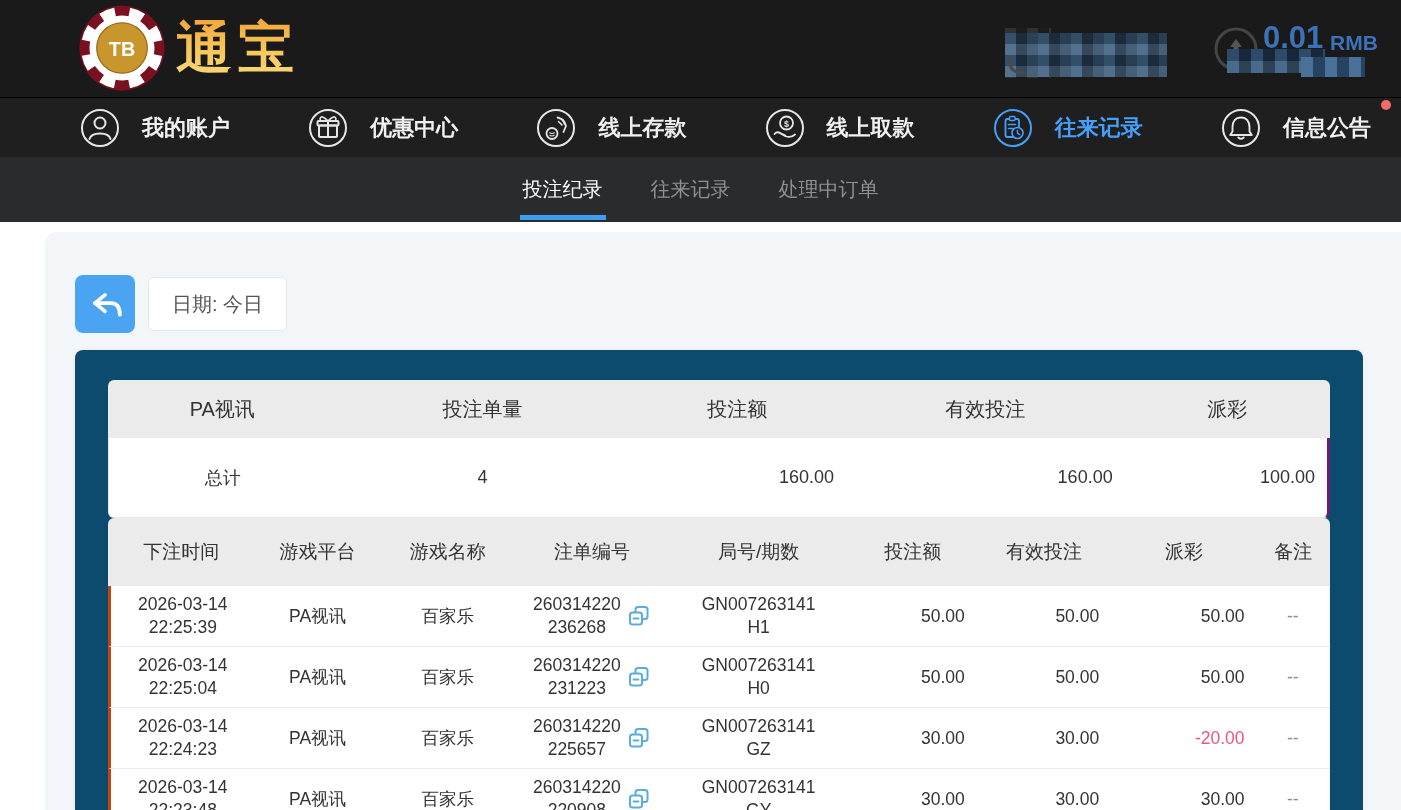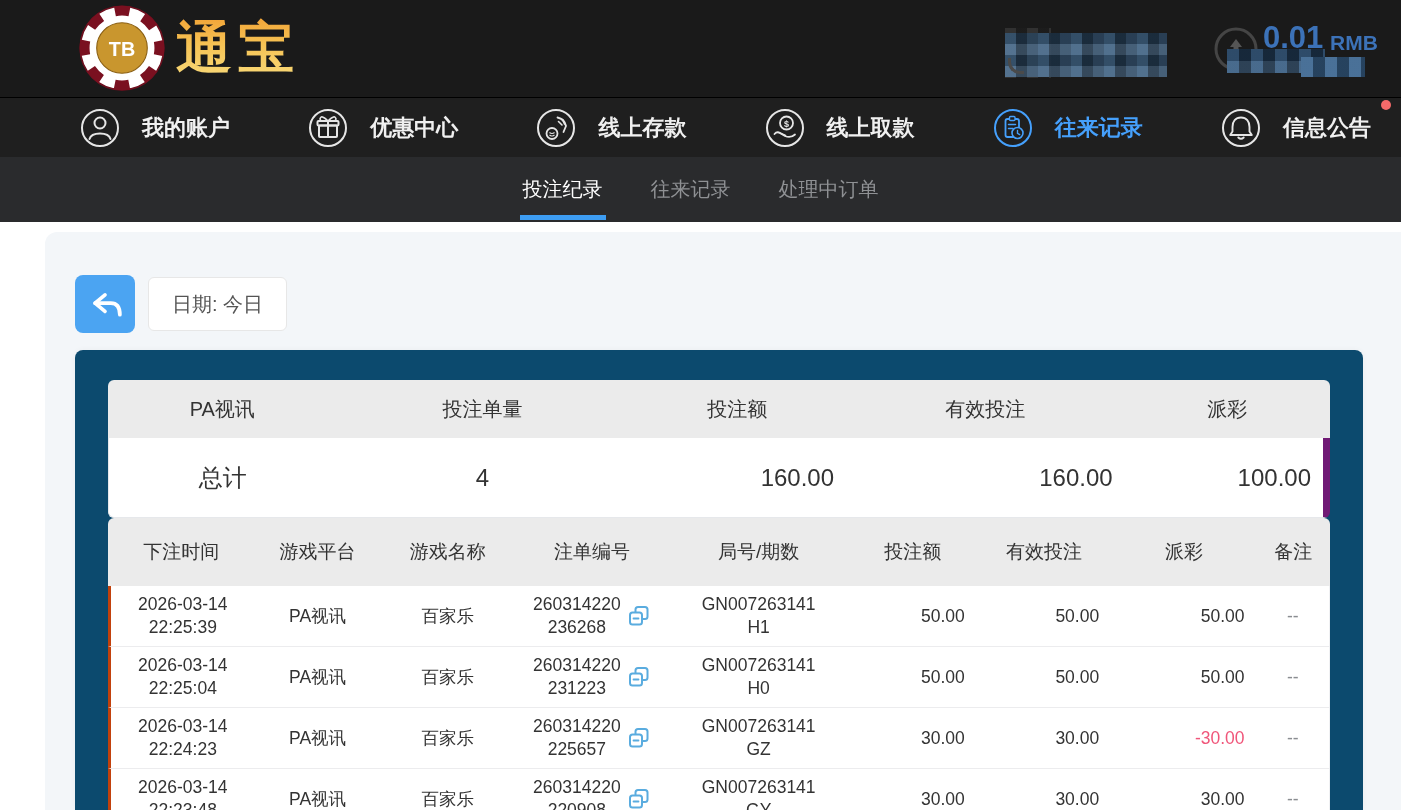--- a/index.html
+++ b/index.html
@@ -67,23 +67,23 @@
   .summary-table { position:absolute; left:33px; top:30px; }
   .bet-table { position:absolute; left:33px; top:168px; }
 
   th { background:#ebebeb; font-weight:400; font-size:20px; color:#333; text-align:center; }
   .summary-table th { height:58px; }
   .bet-table th { height:68px; font-size:19px; }
   th:first-child { border-radius:6px 0 0 0; }
   th:last-child { border-radius:0 6px 0 0; }
 
   td { font-size:18px; color:#333; text-align:center; background:#fff; border-bottom:1px solid #ececee; }
-  .summary-table td { height:80px; font-size:24px; border-bottom:1px solid #e6e8eb; }
+  .summary-table td { height:80px; font-size:18px; border-bottom:1px solid #e6e8eb; }
   .summary-table td:first-child { border-left:1px solid #e6e8eb; border-radius:0 0 0 6px; }
-  .summary-table td:last-child { border-right:7px solid #701a75; border-radius:0 0 6px 0; }
+  .summary-table td:last-child { border-right:3px solid #701a75; border-radius:0 0 6px 0; }
   .bet-table td { height:61px; font-size:17.5px; line-height:23px; }
   .bet-table td:first-child { border-left:3px solid #c2410c; }
   .bet-table td:last-child { border-right:1px solid #f0f1f3; }
 
   .num { text-align:right; padding-right:12px; }
   .neg { color:#f0567a; }
   .note-cell { color:#8a8d91; }
   .betid-wrap { display:flex; align-items:center; justify-content:center; gap:6px; }
   .copy-icon { flex:0 0 auto; cursor:pointer; }
   .two-line { display:inline-block; }
@@ -342,21 +342,21 @@
           <path d="M6.5 14.5 h5" stroke="#5aacdf" stroke-width="1.8" stroke-linecap="round"></path>
         </svg>
       </div>
     </td>
     <td>
       <span class="two-line"><span>GN007263141</span><br>
       <span>GZ</span></span>
     </td>
     <td class="num">30.00</td>
     <td class="num">30.00</td>
-    <td class="num payout neg">-30.00</td>
+    <td class="num payout neg">-20.00</td>
     <td class="note-cell">--</td>
   </tr>
 
   <tr>
     <td>
       <span class="two-line"><span>2026-03-14</span><br>
       <span>22:23:48</span></span>
     </td>
     <td>PA视讯</td>
     <td>百家乐</td>

